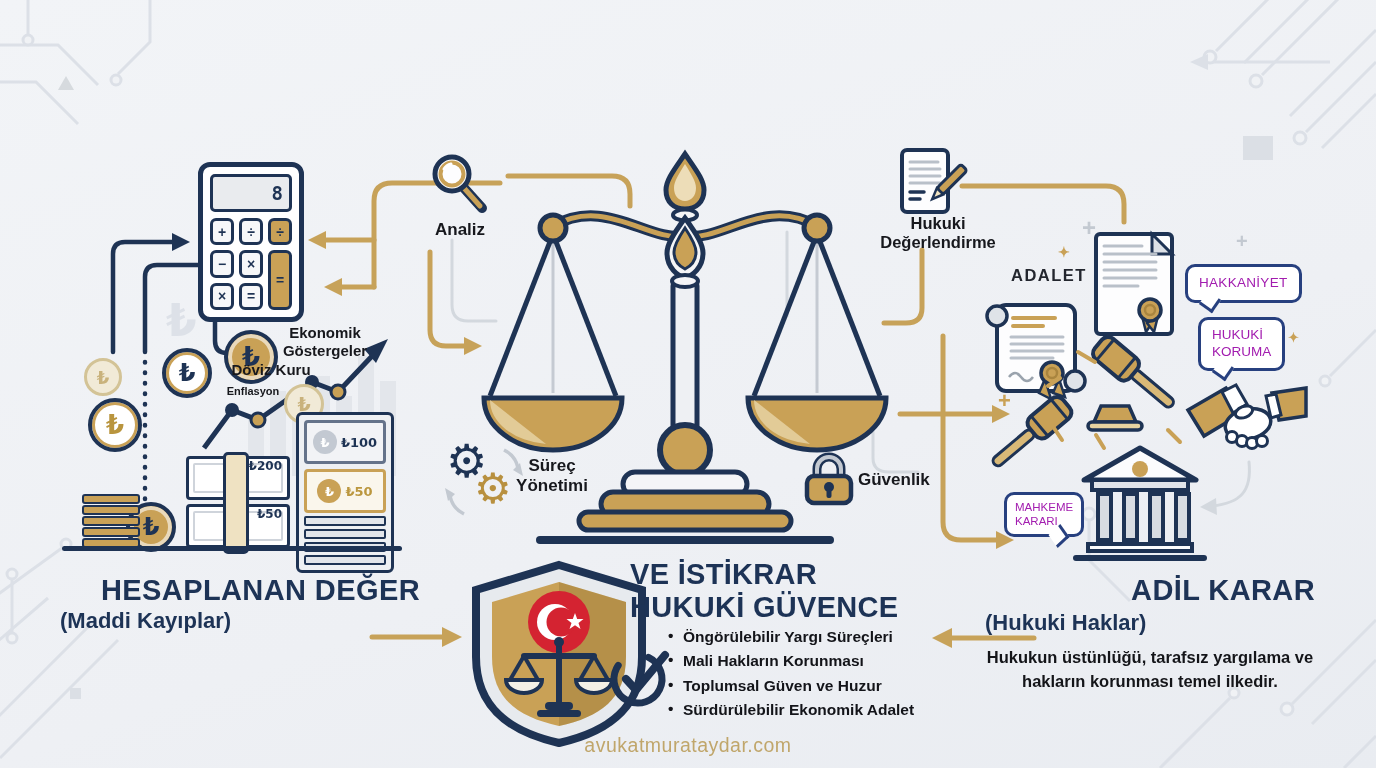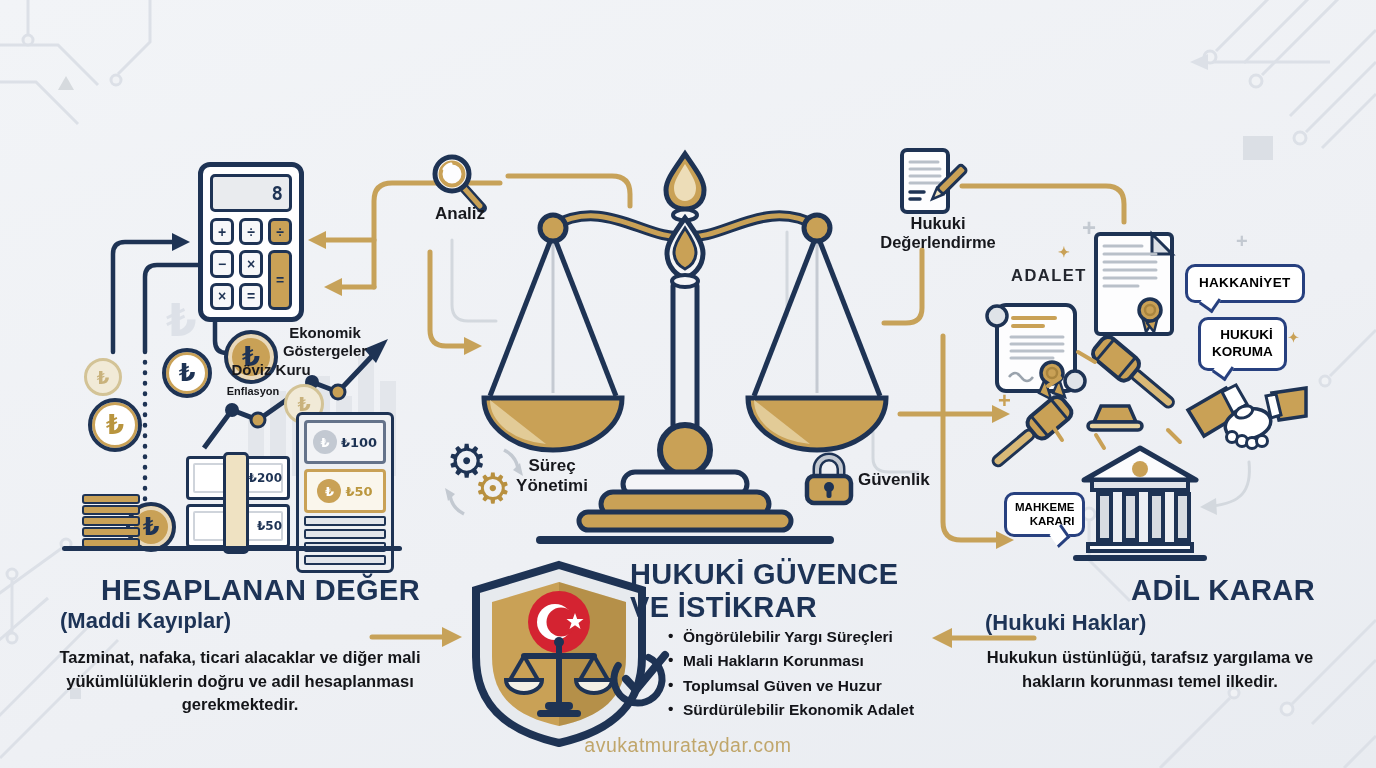--- a/index.html
+++ b/index.html
@@ -36,38 +36,38 @@
         font-weight:bold;font-family:"DejaVu Sans",sans-serif;box-sizing:border-box}
   .coin-gold{background:#c9a156;border:4px solid #1e3354;color:#1e3354;box-shadow:inset 0 0 0 4px rgba(255,255,255,.6)}
   .coin-white{background:#fff;border:4px solid #1e3354;color:#1e3354;box-shadow:inset 0 0 0 3px #c9a156}
   .coin-pale{background:#f1ead7;border:3px solid #d3c396;color:#c9b27c;box-shadow:none}
   .coin-wg{background:#fff;border:4px solid #1e3354;color:#b9953e;box-shadow:inset 0 0 0 3px #c9a156}
   .coinbar{width:58px;height:10px;background:#c9a156;border:2.5px solid #1e3354;border-radius:3px;box-sizing:border-box;margin-bottom:1px}
 
   
   .bundle{left:186px;top:456px;width:104px;z-index:2}
   .note{position:relative;height:44px;border:3px solid #1e3354;border-radius:4px;background:#fff;box-sizing:border-box;
-        display:flex;align-items:center;justify-content:flex-end;padding-right:5px;
+        display:flex;align-items:flex-start;justify-content:flex-end;padding-right:5px;
         font-weight:bold;font-size:12px;color:#1e3354;font-family:"DejaVu Sans",sans-serif}
   .note+.note{margin-top:4px}
   .note::before{content:"";position:absolute;inset:4px;border:2px solid #cfd4db;border-radius:2px}
   .band{position:absolute;left:37px;top:-4px;width:26px;height:102px;background:#efe2c2;border:3px solid #1e3354;border-radius:5px;box-sizing:border-box;z-index:2}
   .stackbox{left:296px;top:412px;width:98px;z-index:2;border:3.5px solid #1e3354;border-radius:6px;background:#eef0f3;box-sizing:border-box;padding:5px}
   .snote{height:44px;border-radius:4px;display:flex;align-items:center;justify-content:center;gap:4px;box-sizing:border-box;
          font-weight:bold;font-size:13px;font-family:"DejaVu Sans",sans-serif}
   .snote .scirc{width:24px;height:24px;border-radius:50%;display:flex;align-items:center;justify-content:center;color:#fff;font-size:13px}
   .sn-gray{border:3px solid #65738a;background:#f2f3f6;color:#1e3354}
   .sn-gray .scirc{background:#c3c9d2}
   .sn-gold{border:3px solid #c9a156;background:#faf6ec;color:#bb973f;margin-top:5px}
   .sn-gold .scirc{background:#c9a156}
   .sline{height:6px;background:#e2e5ea;border:2px solid #1e3354;border-radius:2px;margin-top:3px}
 
   
-  .bub{position:absolute;z-index:3;background:#fff;border:3.5px solid #27407f;border-radius:10px;color:#000000;
-       font-weight:bold;text-align:right;line-height:1.25;box-sizing:border-box}
+  .bub{position:absolute;z-index:3;background:#fff;border:3.5px solid #27407f;border-radius:10px;color:#a21caf;
+       font-weight:normal;text-align:left;line-height:1.25;box-sizing:border-box}
   .bub::after{content:"";position:absolute;width:13px;height:13px;background:#fff;
        border-left:3.5px solid #27407f;border-bottom:3.5px solid #27407f;transform:rotate(-55deg)}
   .tail-l::after{left:14px;bottom:-10px}
   .tail-r::after{right:14px;bottom:-10px;transform:rotate(-125deg) skewX(8deg)}
 
   
   .h1{position:absolute;z-index:3;font-weight:bold;color:#1d3356;text-align:right;font-size:29px;letter-spacing:.4px}
   .h2{position:absolute;z-index:3;font-weight:bold;color:#1d3356;font-size:22px}
   .body-txt{position:absolute;z-index:3;font-weight:bold;color:#141519;text-align:center;font-size:16.5px;line-height:1.43}
   .ctitle{position:absolute;z-index:3;font-weight:bold;color:#1d3356;font-size:29px;line-height:1.15;letter-spacing:.3px}
@@ -262,21 +262,21 @@
   </div>
   <div class="abs z2" style="left:62px;top:546px;width:340px;height:5px;background:#1e3354;border-radius:3px"></div>
 
   <svg class="z2" style="left:426px;top:150px;width:64px;height:66px" viewBox="0 0 64 66">
     <line x1="38" y1="38" x2="56" y2="58" stroke="#1e3354" stroke-width="10" stroke-linecap="round"></line>
     <line x1="38" y1="38" x2="54" y2="56" stroke="#c9a156" stroke-width="5" stroke-linecap="round"></line>
     <circle cx="26" cy="24" r="17" fill="#fdfdfe" stroke="#1e3354" stroke-width="5"></circle>
     <circle cx="26" cy="24" r="11.5" fill="none" stroke="#c9a156" stroke-width="4"></circle>
     <path d="M18,19 A11,11 0 0 1 25,14" stroke="#fff" stroke-width="3" fill="none" stroke-linecap="round"></path>
   </svg>
-  <div class="lbl" style="left:420px;top:204px;width:80px;font-size:17px">Analiz</div>
+  <div class="lbl" style="left:420px;top:220px;width:80px;font-size:17px">Analiz</div>
 
   <svg class="z1" style="left:420px;top:148px;width:530px;height:400px" viewBox="0 0 530 400">
     <line x1="133" y1="88" x2="133" y2="245" stroke="#c5cad2" stroke-width="3"></line>
     <line x1="397" y1="88" x2="397" y2="245" stroke="#c5cad2" stroke-width="3"></line>
     <g stroke="#1e3354" stroke-width="5">
       <line x1="133" y1="86" x2="70" y2="248"></line>
         <line x1="133" y1="86" x2="196" y2="248"></line>
       <line x1="397" y1="86" x2="334" y2="248"></line>
         <line x1="397" y1="86" x2="460" y2="248"></line>
     </g>
@@ -457,21 +457,20 @@
   </div>
 
   <span class="spark" style="left:1082px;top:214px;font-size:24px;color:#c3c9d1">+</span>
   <span class="spark" style="left:1236px;top:230px;font-size:20px;color:#c3c9d1">+</span>
   <span class="spark" style="left:998px;top:388px;font-size:22px;color:#c9a156">+</span>
   <span class="spark" style="left:1058px;top:244px;font-size:14px;color:#c9a156">✦</span>
   <span class="spark" style="left:1288px;top:330px;font-size:13px;color:#c9a156">✦</span>
 
   <div class="h1" style="left:60px;top:574px;width:360px">HESAPLANAN DEĞER</div>
   <div class="h2" style="left:60px;top:608px;width:360px">(Maddi Kayıplar)</div>
-  <div class="body-txt" style="left:55px;top:646px;width:370px">Tazminat, nafaka, ticari alacaklar ve diğer mali yükümlülüklerin doğru ve adil hesaplanması gerekmektedir.</div>
 
   <svg class="z2" style="left:462px;top:560px;width:195px;height:190px" viewBox="0 0 195 190">
     <path d="M97,5 L180,30 V97 C180,148 146,172 97,183 C48,172 14,148 14,97 V30 Z" fill="#e7eaee" stroke="#1e3354" stroke-width="8"></path>
     <path d="M97,22 L164,42 V97 C164,139 138,157 97,166 C56,157 30,139 30,97 V42 Z" fill="#c9a156"></path>
     <path d="M97,22 L164,42 V97 C164,139 138,157 97,166 Z" fill="#7a5f23" opacity=".25"></path>
     <circle cx="97" cy="62" r="31" fill="#d42331"></circle>
     <circle cx="93" cy="62" r="18" fill="#fff"></circle>
     <circle cx="99" cy="62" r="14.5" fill="#d42331"></circle>
     <polygon points="113,53 115.2,59 121.5,59 116.5,63 118.5,69 113,65.3 107.5,69 109.5,63 104.5,59 110.8,59" fill="#fff"></polygon>
     <g stroke="#1e3354" stroke-linecap="round">
@@ -483,22 +482,22 @@
         <line x1="132" y1="96" x2="146" y2="120" stroke-width="4"></line>
     </g>
     <circle cx="97" cy="82" r="5" fill="#1e3354"></circle>
     <path d="M44,120 A18,13 0 0 0 80,120 Z" fill="#f4f0e6" stroke="#1e3354" stroke-width="4"></path>
     <path d="M114,120 A18,13 0 0 0 150,120 Z" fill="#f4f0e6" stroke="#1e3354" stroke-width="4"></path>
     <rect x="83" y="142" width="28" height="8" rx="4" fill="#1e3354"></rect>
     <rect x="75" y="150" width="44" height="7" rx="3.5" fill="#1e3354"></rect>
   </svg>
 
   <div class="ctitle" style="left:630px;top:558px;width:300px">
+    <div>VE İSTİKRAR</div>
     <div>HUKUKİ GÜVENCE</div>
-    <div>VE İSTİKRAR</div>
   </div>
   <svg class="z2" style="left:608px;top:642px;width:66px;height:66px" viewBox="0 0 66 66" fill="none">
     <circle cx="30" cy="37" r="24" stroke="#1e3354" stroke-width="7" stroke-dasharray="116 35" transform="rotate(-64 30 37)" stroke-linecap="round"></circle>
     <path d="M18,37 L28,48 L57,13" stroke="#1e3354" stroke-width="8" stroke-linecap="round" stroke-linejoin="round"></path>
   </svg>
   <ul class="bullets">
     <li>Öngörülebilir Yargı Süreçleri</li>
     <li>Mali Hakların Korunması</li>
     <li>Toplumsal Güven ve Huzur</li>
     <li>Sürdürülebilir Ekonomik Adalet</li>

